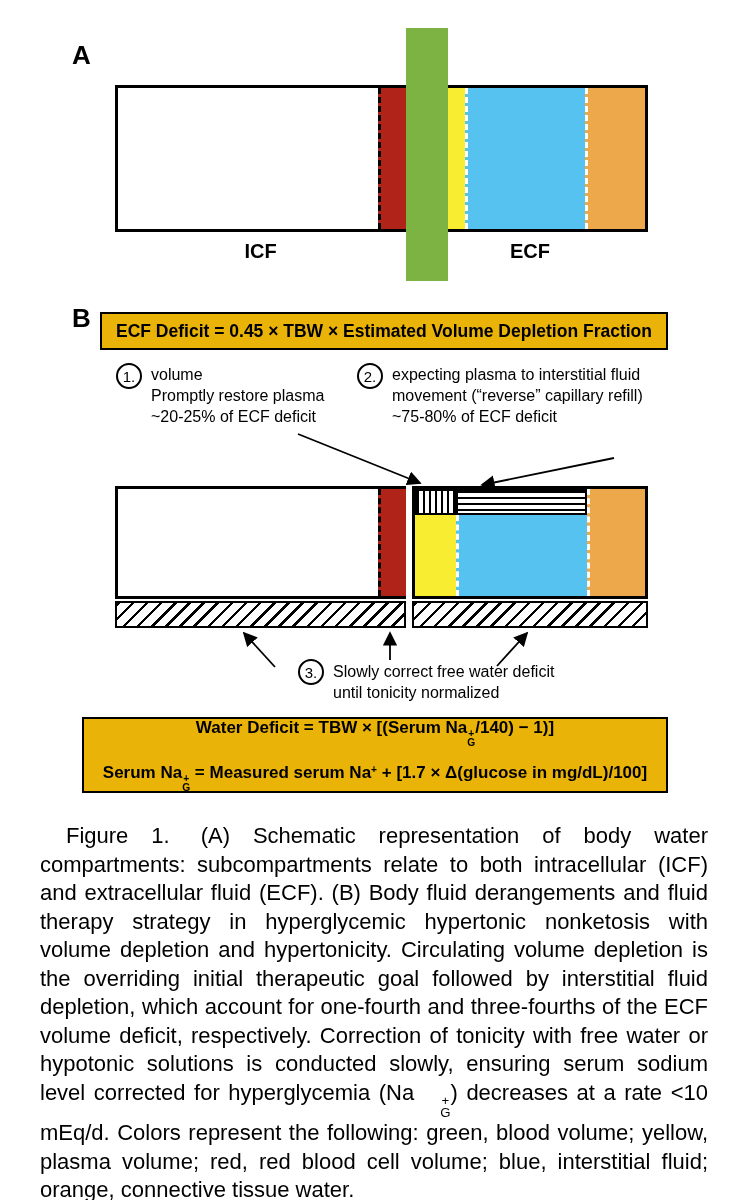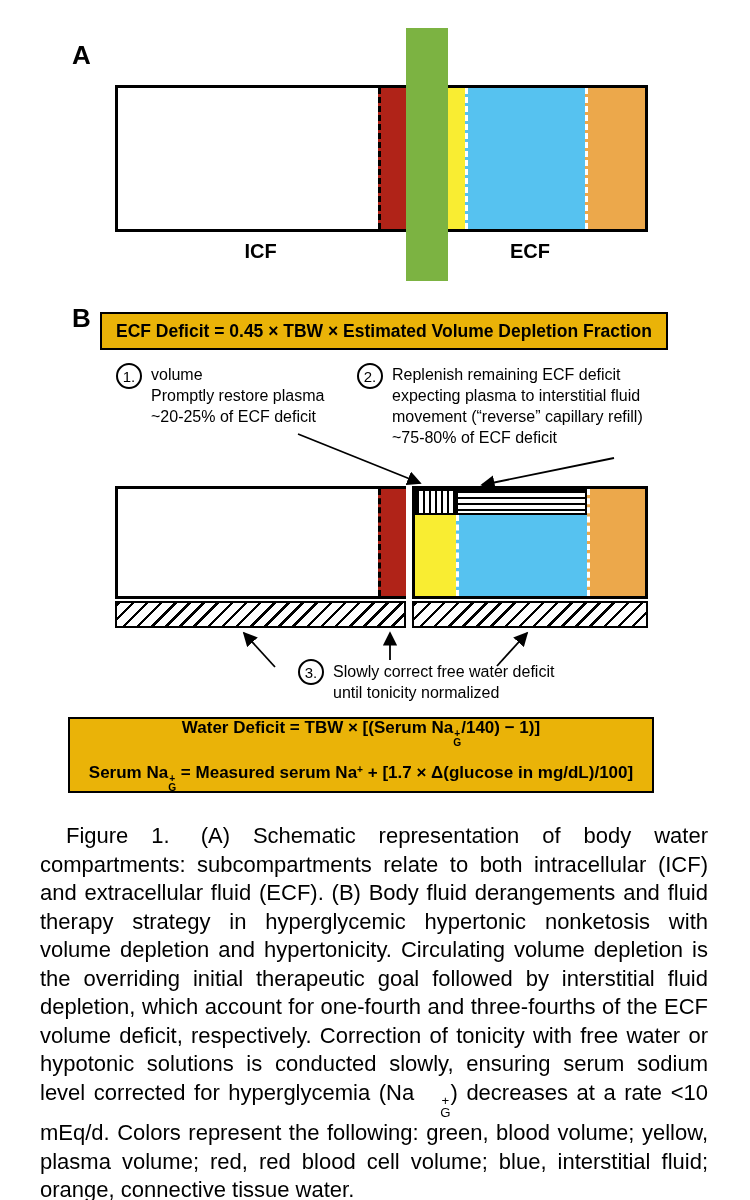--- a/index.html
+++ b/index.html
@@ -69,21 +69,20 @@
 
   <div class="circle" style="left:116px;top:363px;">1.</div>
   <div class="steptext" style="left:151px;top:364px;width:220px;">
     <div>volume</div>
     <div>Promptly restore plasma</div>
     <div>~20-25% of ECF deficit</div>
   </div>
 
   <div class="circle" style="left:357px;top:363px;">2.</div>
   <div class="steptext" style="left:392px;top:364px;width:290px;">
-    <div>Replenish remaining ECF deficit</div>
     <div>expecting plasma to interstitial fluid</div>
     <div>movement (“reverse” capillary refill)</div>
     <div>~75-80% of ECF deficit</div>
   </div>
 
   <div class="box" style="left:115px;top:486px;width:291px;height:113px;"></div>
   <div class="redseg" style="left:378px;top:489px;width:28px;height:107px;"></div>
 
   <div class="box" style="left:412px;top:486px;width:236px;height:113px;">
     <div class="vhatch" style="left:0;top:0;width:41px;height:26px;"></div>
@@ -97,21 +96,21 @@
 
   <div class="strip" style="left:115px;width:291px;"></div>
   <div class="strip" style="left:412px;width:236px;"></div>
 
   <div class="circle" style="left:298px;top:659px;">3.</div>
   <div class="steptext" style="left:333px;top:661px;width:260px;">
     <div>Slowly correct free water deficit</div>
     <div>until tonicity normalized</div>
   </div>
 
-  <div class="formula-box" style="left:68px;top:717px;width:586px;height:76px;font-size:17px;gap:15px;">
+  <div class="formula-box" style="left:82px;top:717px;width:586px;height:76px;font-size:17px;gap:15px;">
     <div class="formula-line">
       <span>Water Deficit = TBW × [(Serum Na</span><span class="nag">
           <span>+</span>
           <span>G</span>
         </span><span>/140) − 1)]</span>
     </div>
     <div class="formula-line">
       <span>Serum Na</span><span class="nag">
           <span>+</span>
           <span>G</span>

